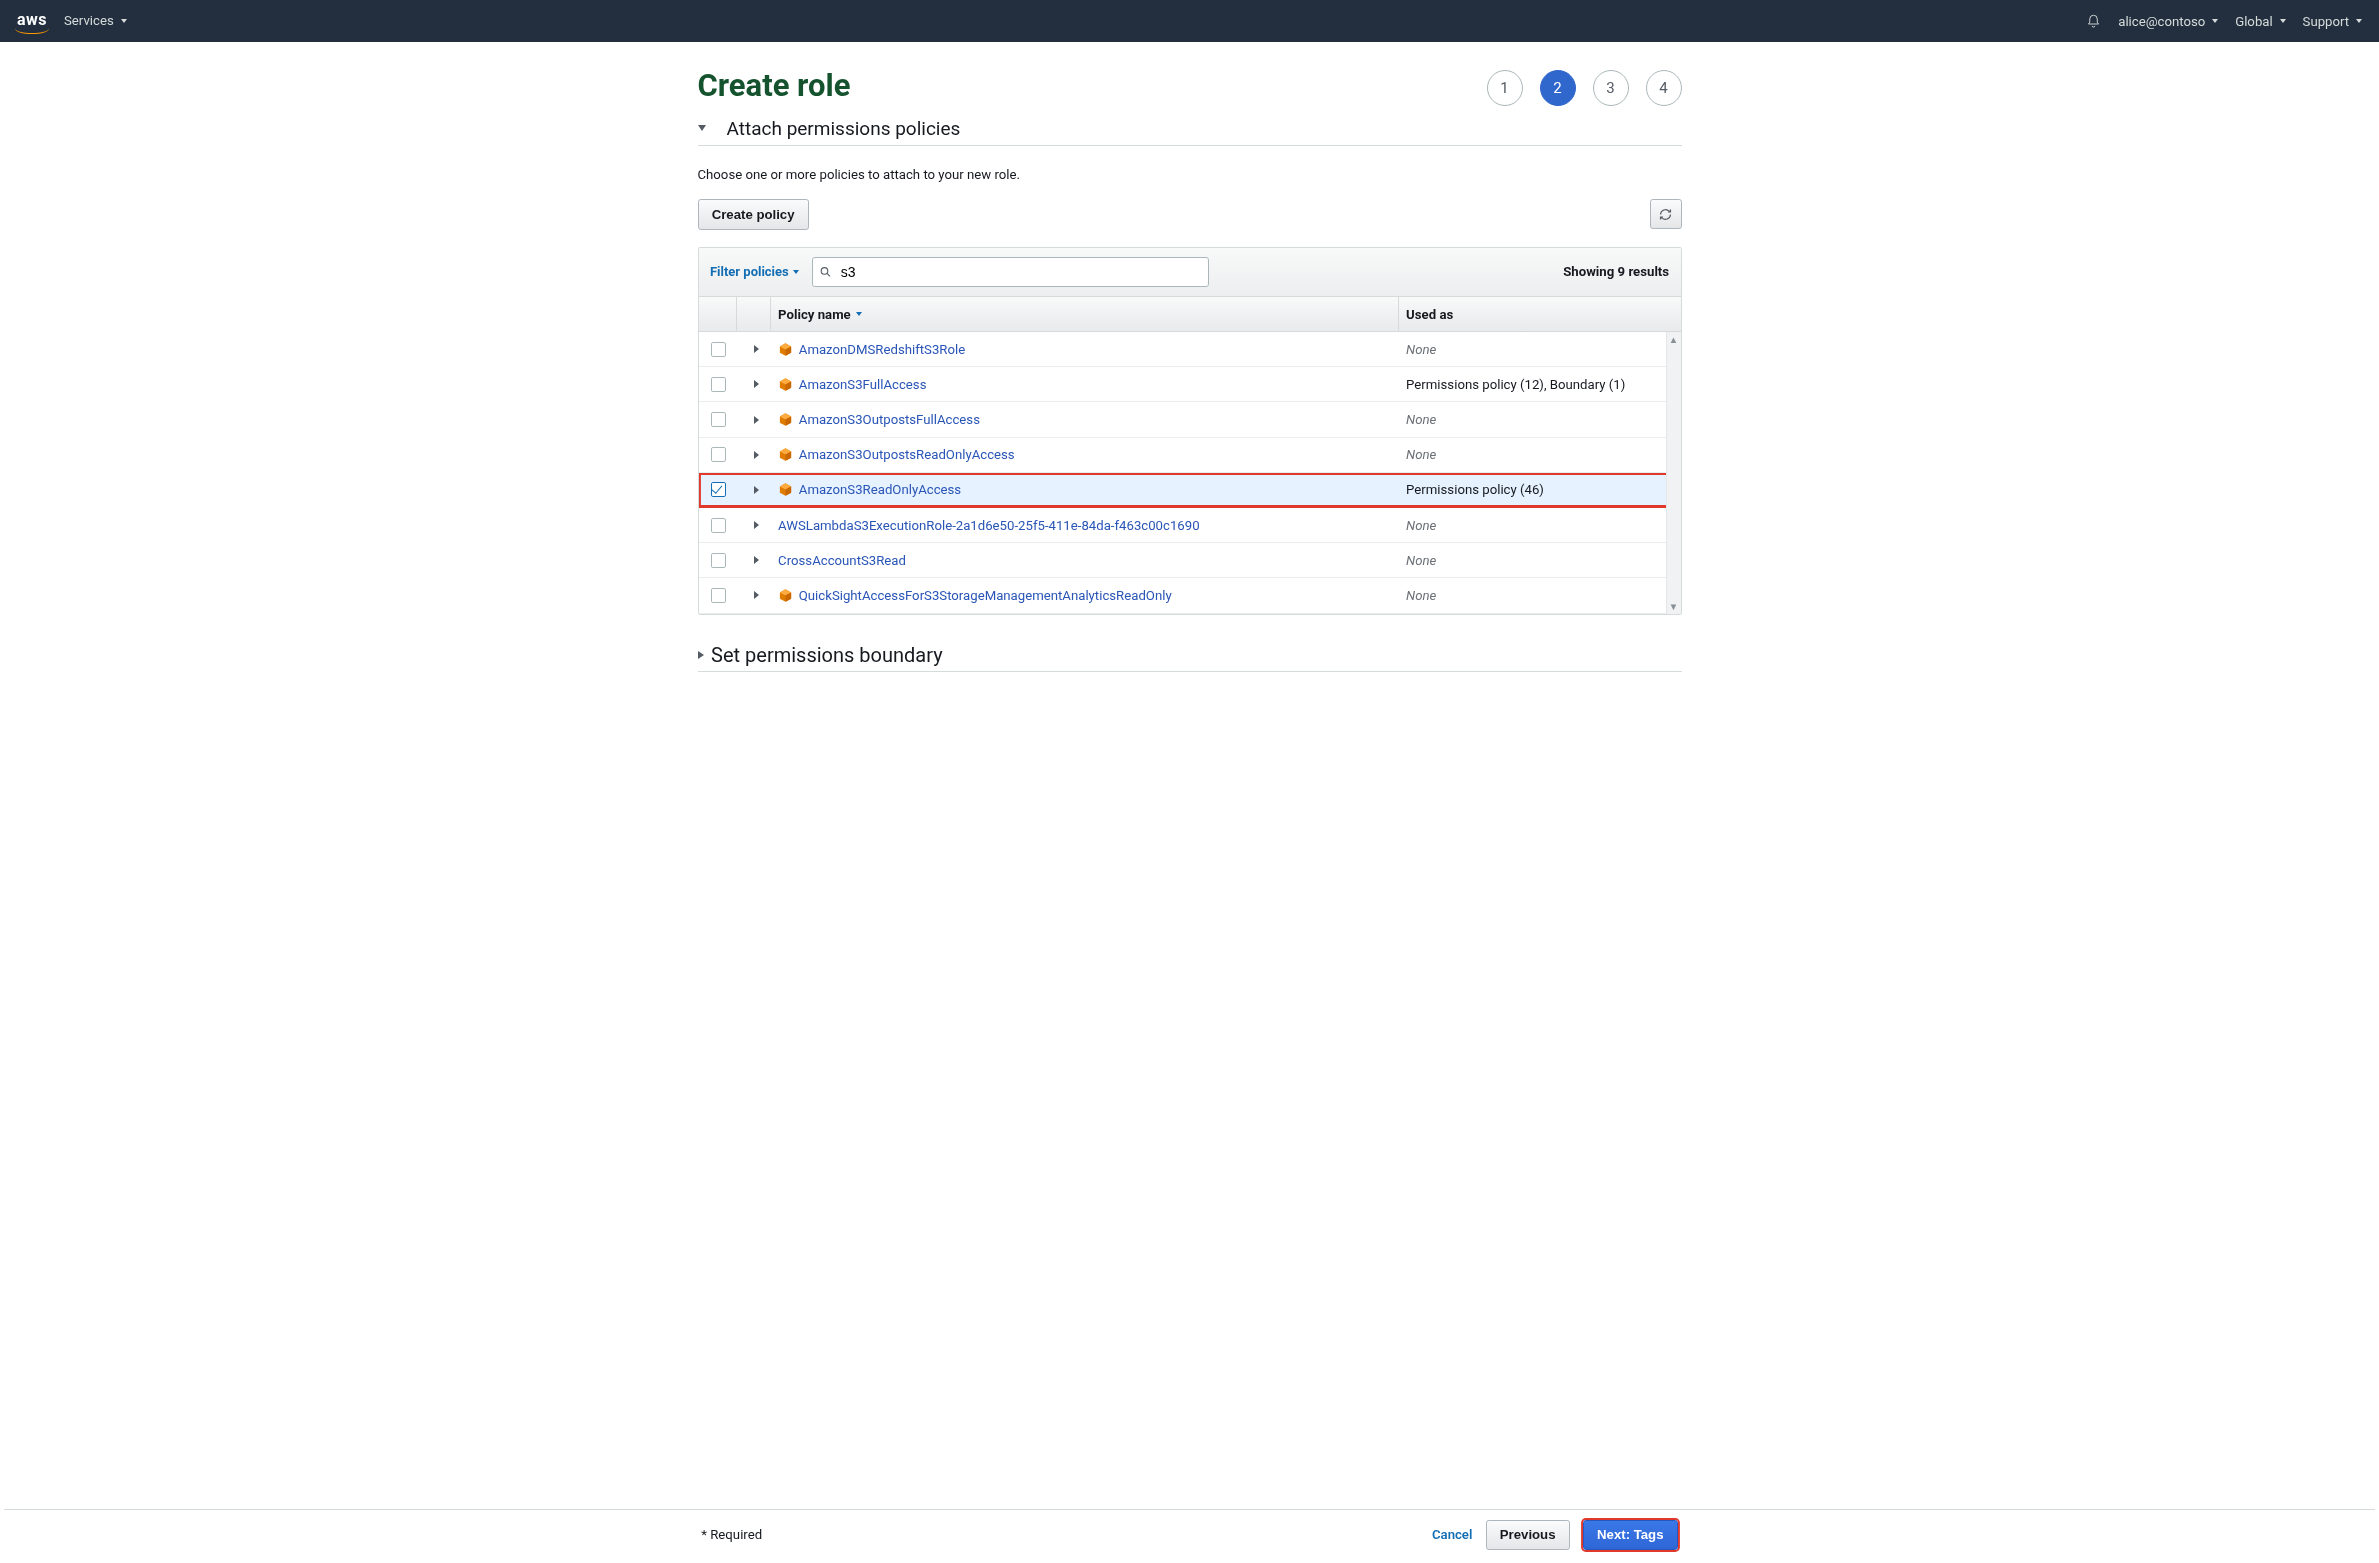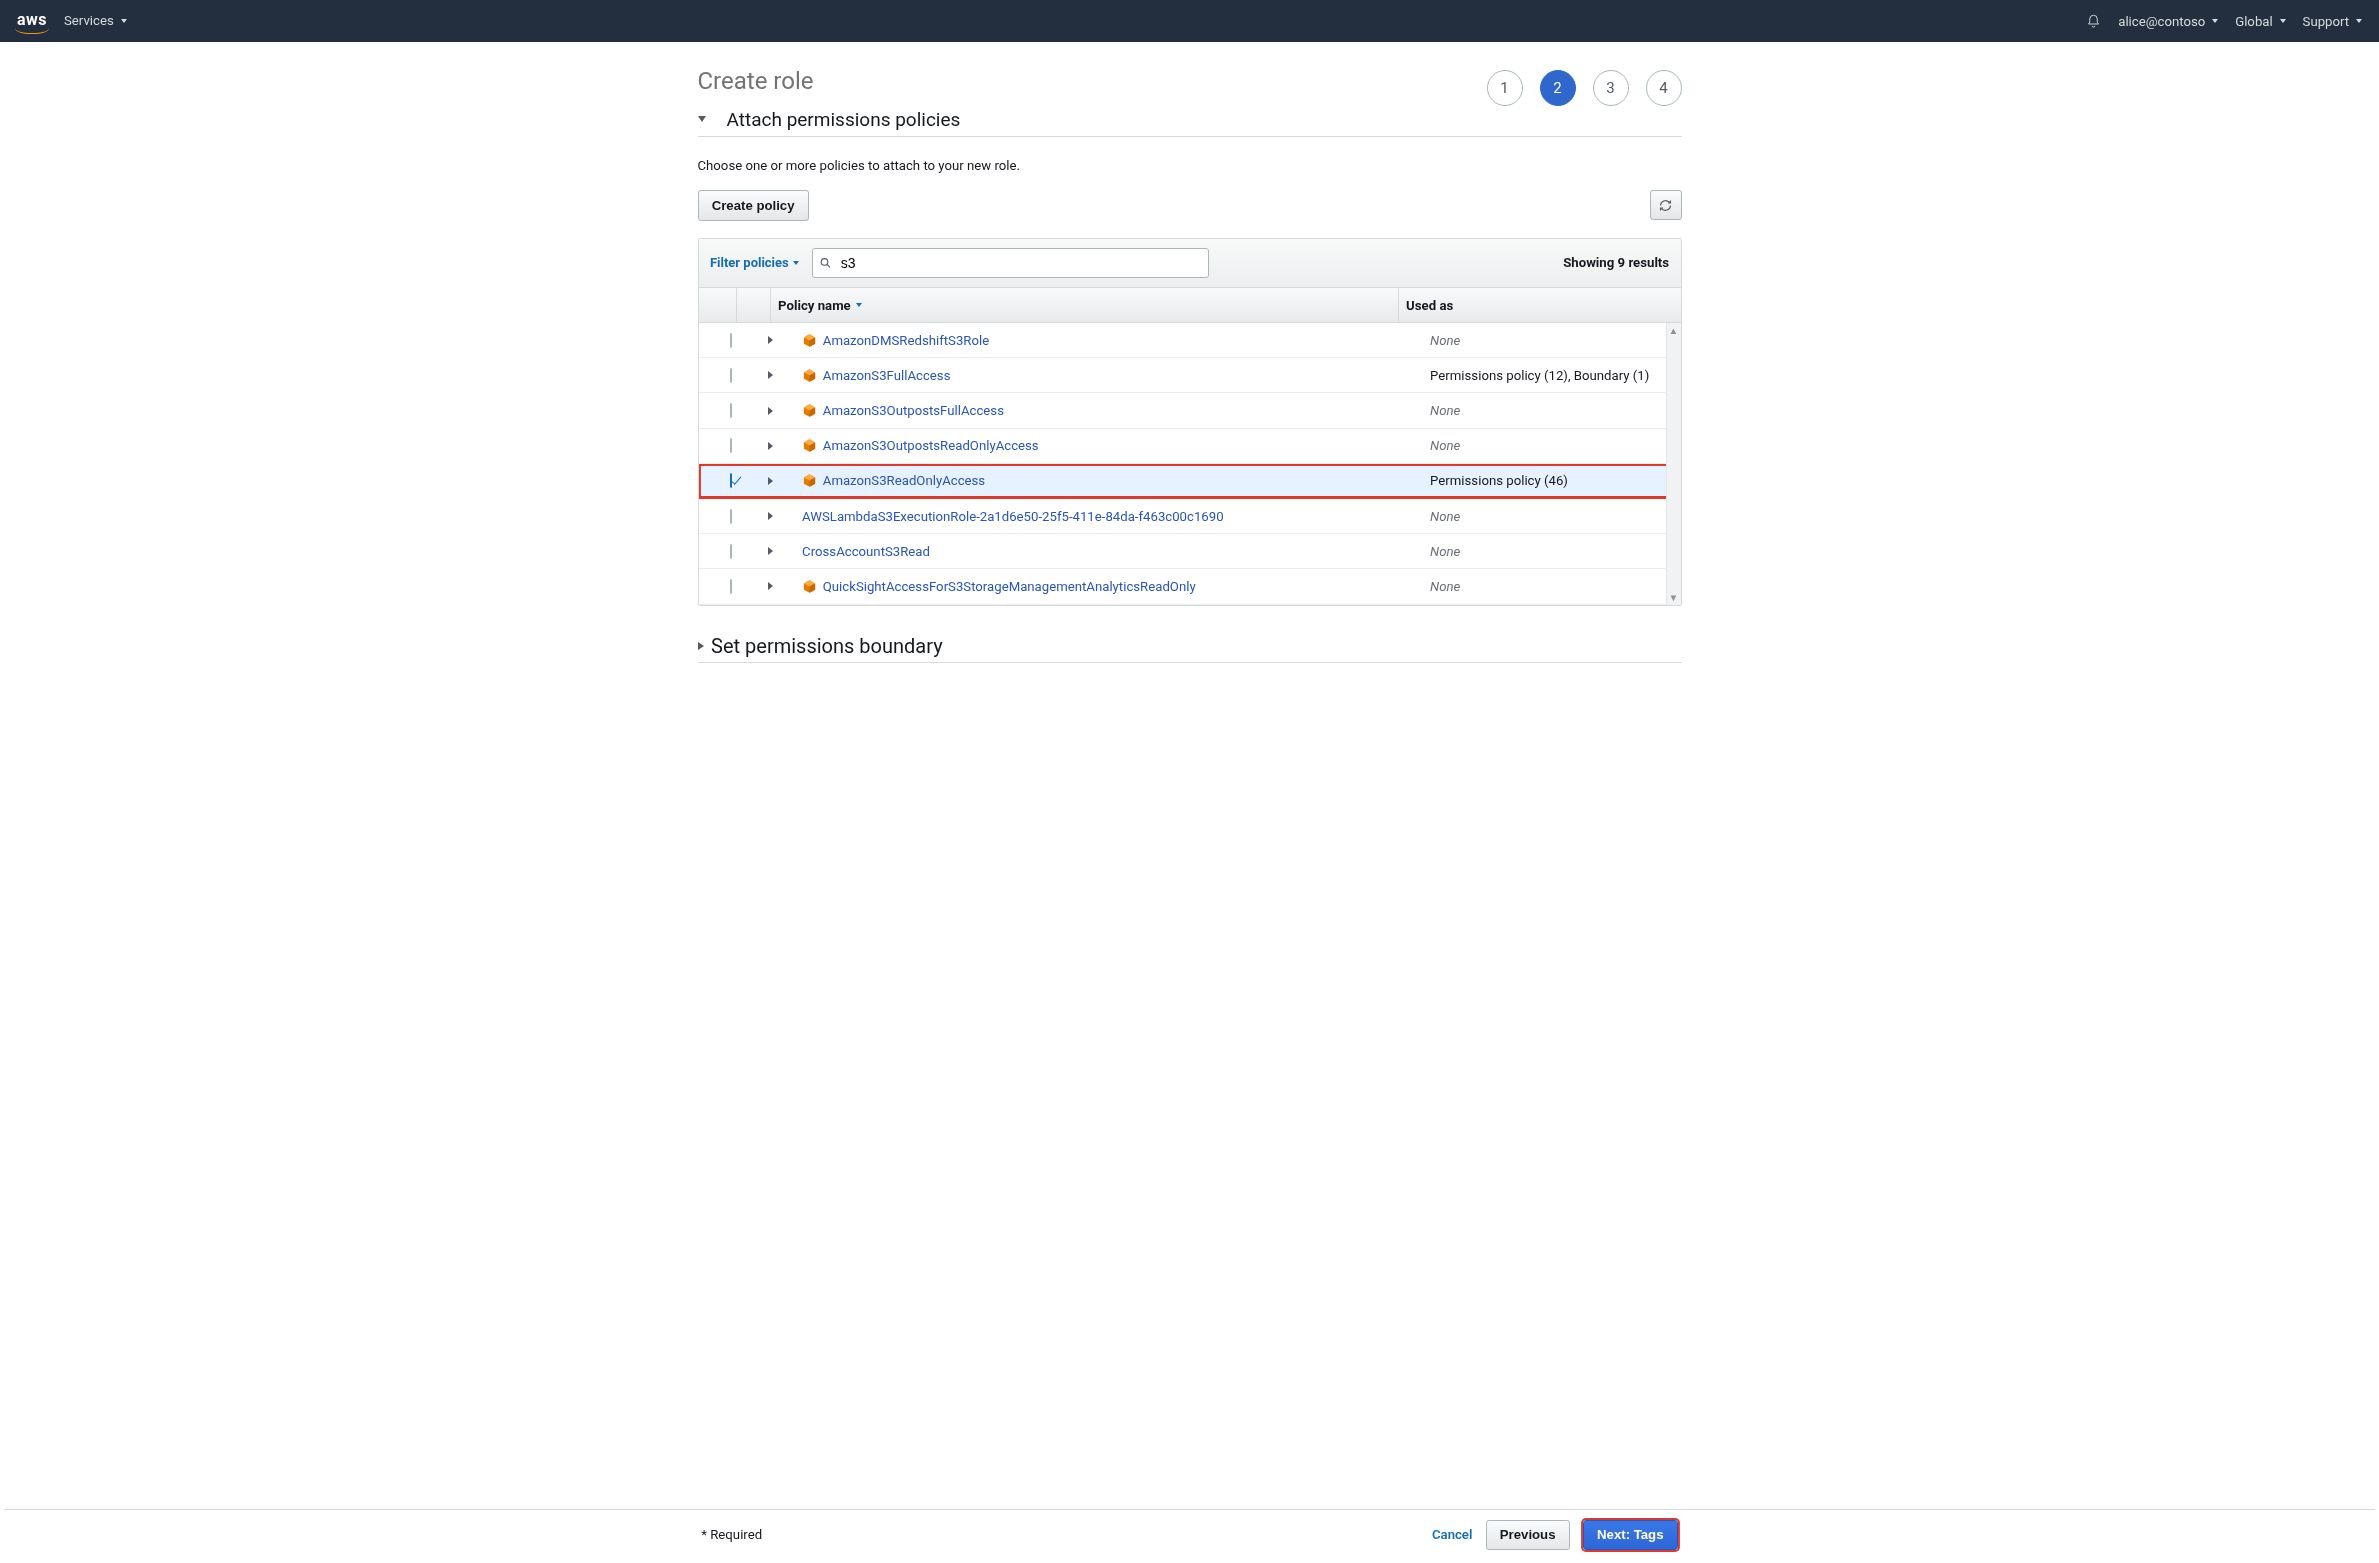--- a/index.html
+++ b/index.html
@@ -63,23 +63,23 @@
     fill: none;
   }
 
   
   .page {
     max-width: 984px;
     margin: 0 auto;
     padding: 17px 0 76px 0;
   }
   h1.page-title {
-    font-size: 24px;
-    font-weight: 400;
-    color: #737373;
+    font-size: 31px;
+    font-weight: 700;
+    color: #14532d;
     margin: 7.6px 0 13.2px 0;
   }
 
   
   .steps {
     position: absolute;
     top: 70px;
     right: calc((100% - 984px)/2);
     display: flex;
     gap: 17px;
@@ -239,21 +239,21 @@
   .scroll-thumb { flex: 1; background: #c8cccf; margin: 0.9px 1.9px; border-radius: 1.9px; min-height: 57px; }
 
   .row {
     display: grid;
     grid-template-columns: 38px 34px 1fr 265px 17px;
     border-bottom: 0.9px solid #eaeded;
     font-size: 13.2px;
     min-height: 34px;
     align-items: center;
   }
-  .row > div { padding: 6.6px 7.6px; margin-left: 24px; }
+  .row > div { padding: 6.6px 7.6px; }
   .row.selected { background: #e6f2ff; }
   .row.highlight-box {
     box-shadow: inset 0 0 0 1.9px #e0382b;
     border-bottom-color: #e0382b;
   }
   .cb {
     appearance: none;
     width: 15px; height: 15px;
     border: 0.9px solid #aab7b8;
     border-radius: 1.9px;

